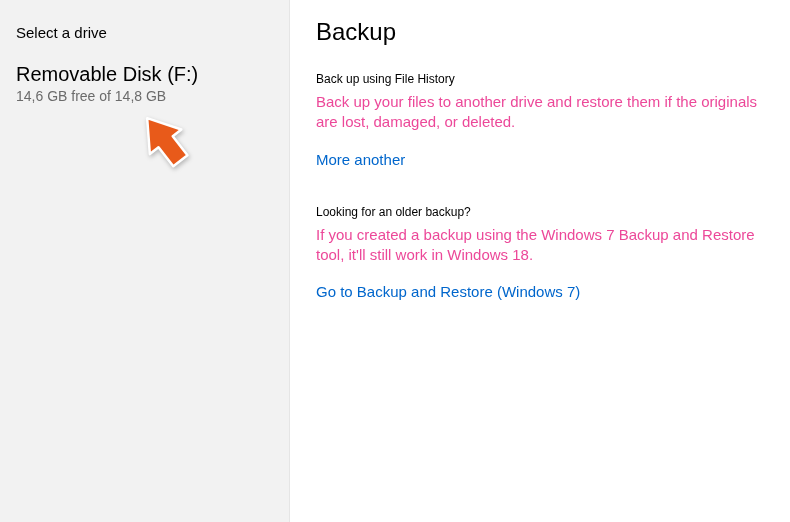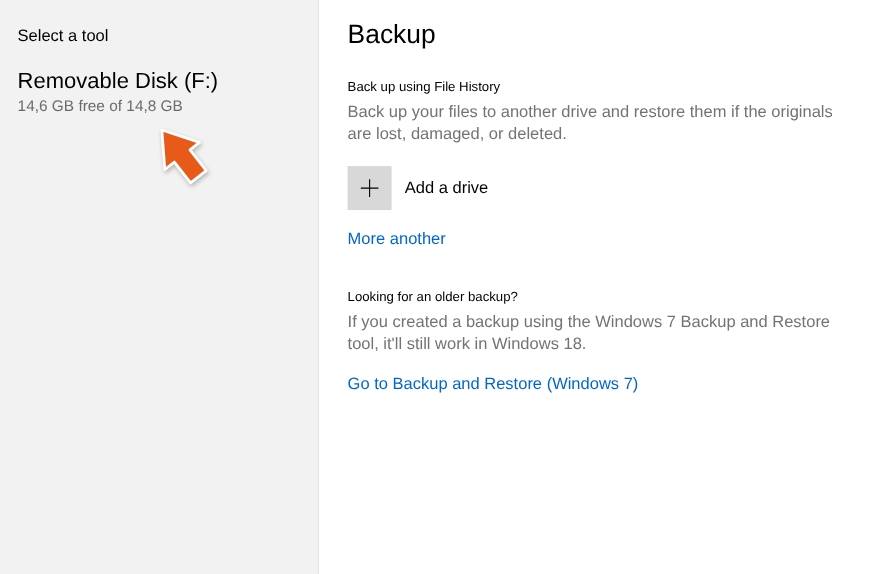--- a/index.html
+++ b/index.html
@@ -54,21 +54,21 @@
       margin-bottom: 26px;
     }
     .section-heading {
       font-size: 12px;
       font-weight: 400;
       color: #000;
       margin-bottom: 6px;
     }
     .section-desc {
       font-size: 15px;
-      color: #737373;
+      color: #ec4899;
       line-height: 1.35;
       margin-bottom: 18px;
     }
     .add-drive-row {
       display: flex;
       align-items: center;
       cursor: pointer;
       margin-bottom: 18px;
     }
     .plus-box {
@@ -106,43 +106,34 @@
     .arrow-cursor svg {
       width: 70px;
       height: 70px;
       filter: drop-shadow(1px 2px 2px rgba(0,0,0,0.25));
     }
   </style>
 </head>
 <body>
 
 <div class="left-panel">
-  <div class="left-title">Select a tool</div>
+  <div class="left-title">Select a drive</div>
   <div class="drive-item">
     <div class="drive-name">Removable Disk (F:)</div>
     <div class="drive-free">14,6 GB free of 14,8 GB</div>
   </div>
 </div>
 
 <div class="right-panel">
   <h1 class="page-title">Backup</h1>
 
   <div class="section-block">
     <div class="section-heading">Back up using File History</div>
     <div class="section-desc">Back up your files to another drive and restore them if the originals are lost, damaged, or deleted.</div>
 
-    <div class="add-drive-row">
-      <div class="plus-box">
-        <svg viewBox="0 0 18 18">
-            <line x1="9" y1="1" x2="9" y2="17" stroke="#000" stroke-width="1"></line>
-            <line x1="1" y1="9" x2="17" y2="9" stroke="#000" stroke-width="1"></line>
-          </svg>
-      </div>
-      <span class="add-drive-label">Add a drive</span>
-    </div>
 
     <span class="link">More another</span>
   </div>
 
   <div class="section-block">
     <div class="section-heading">Looking for an older backup?</div>
     <div class="section-desc">If you created a backup using the Windows 7 Backup and Restore tool, it'll still work in Windows 18.</div>
     <span class="link">Go to Backup and Restore (Windows 7)</span>
   </div>
 </div>

